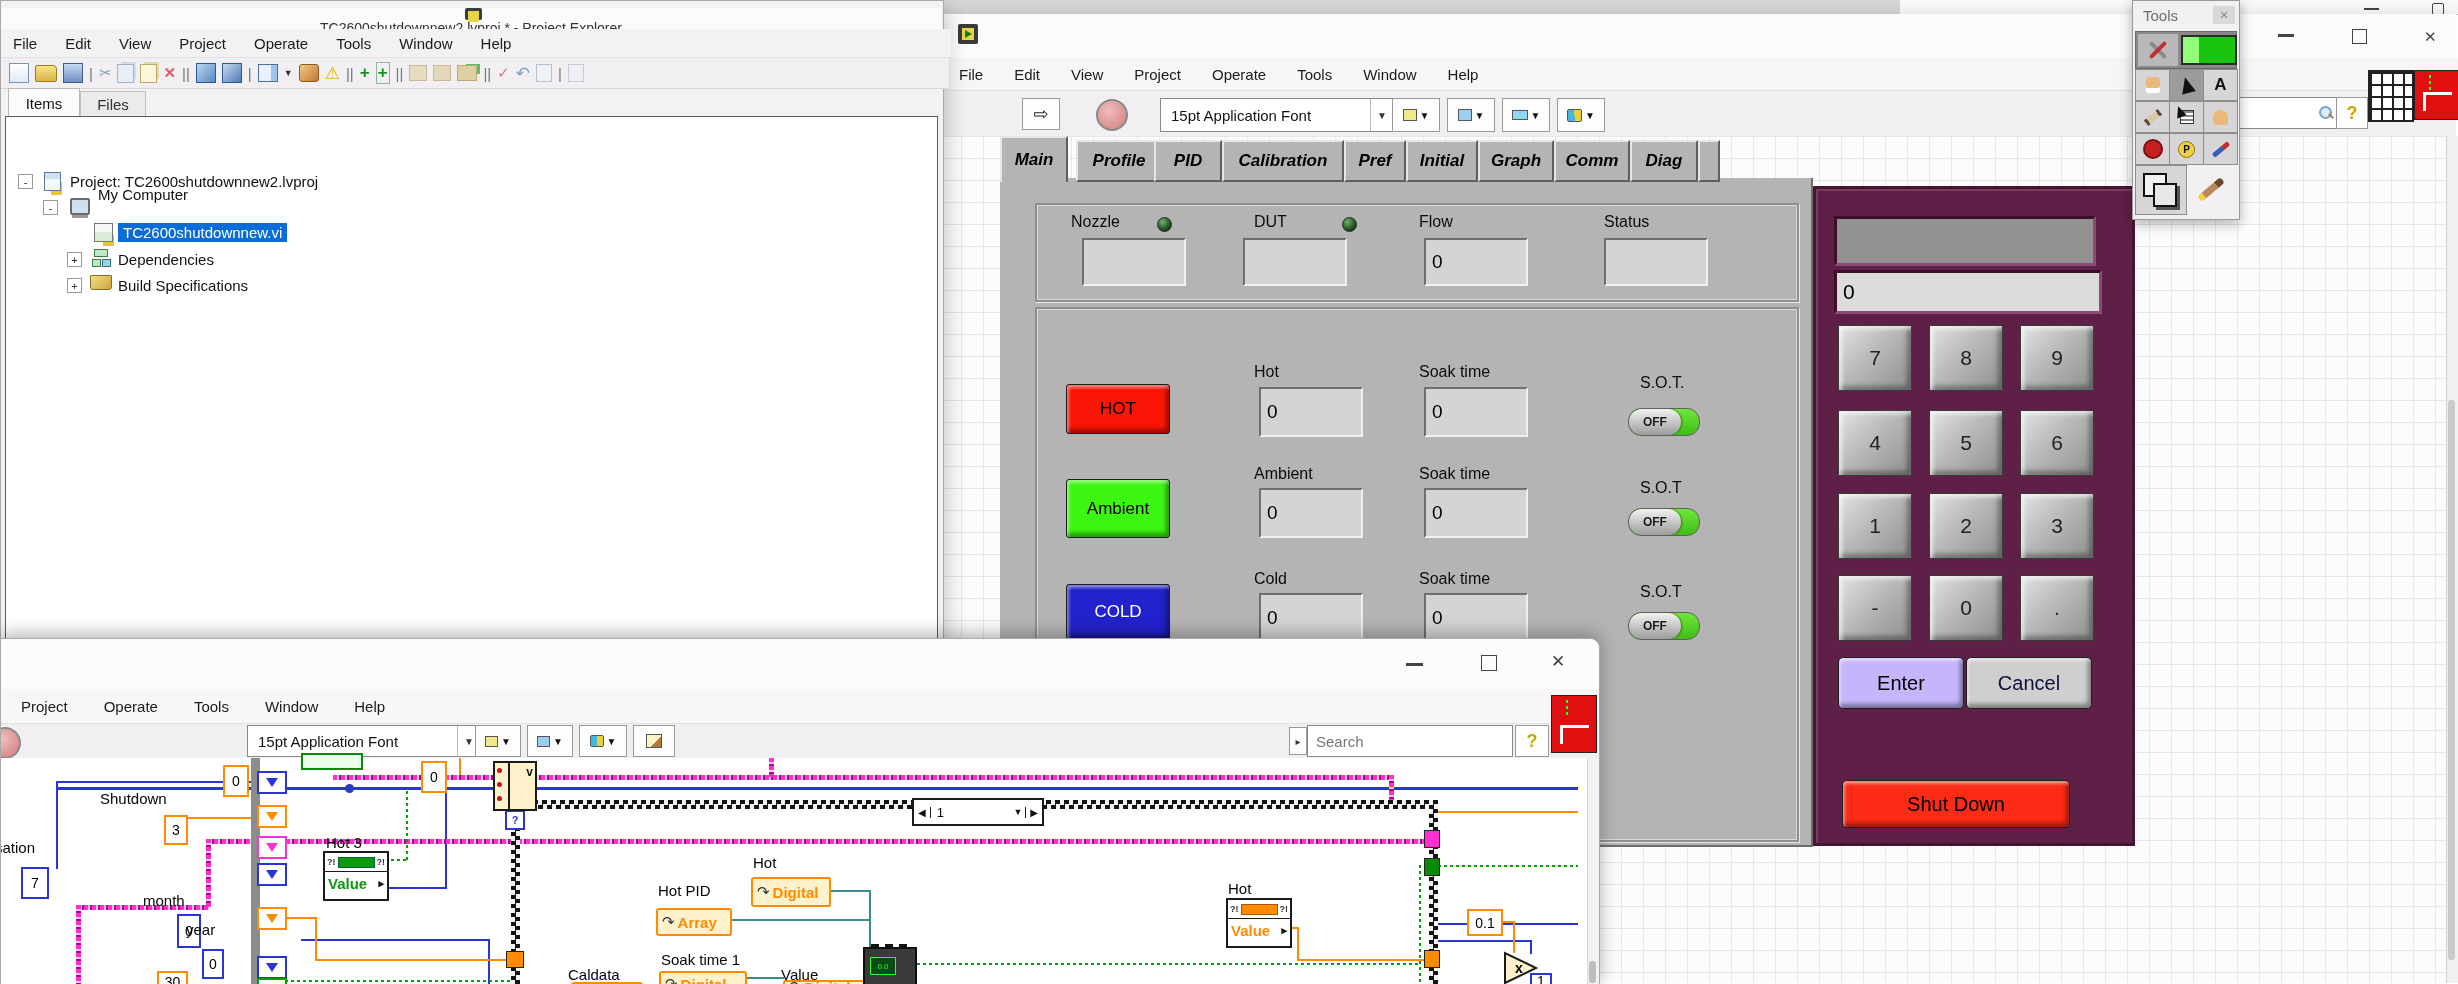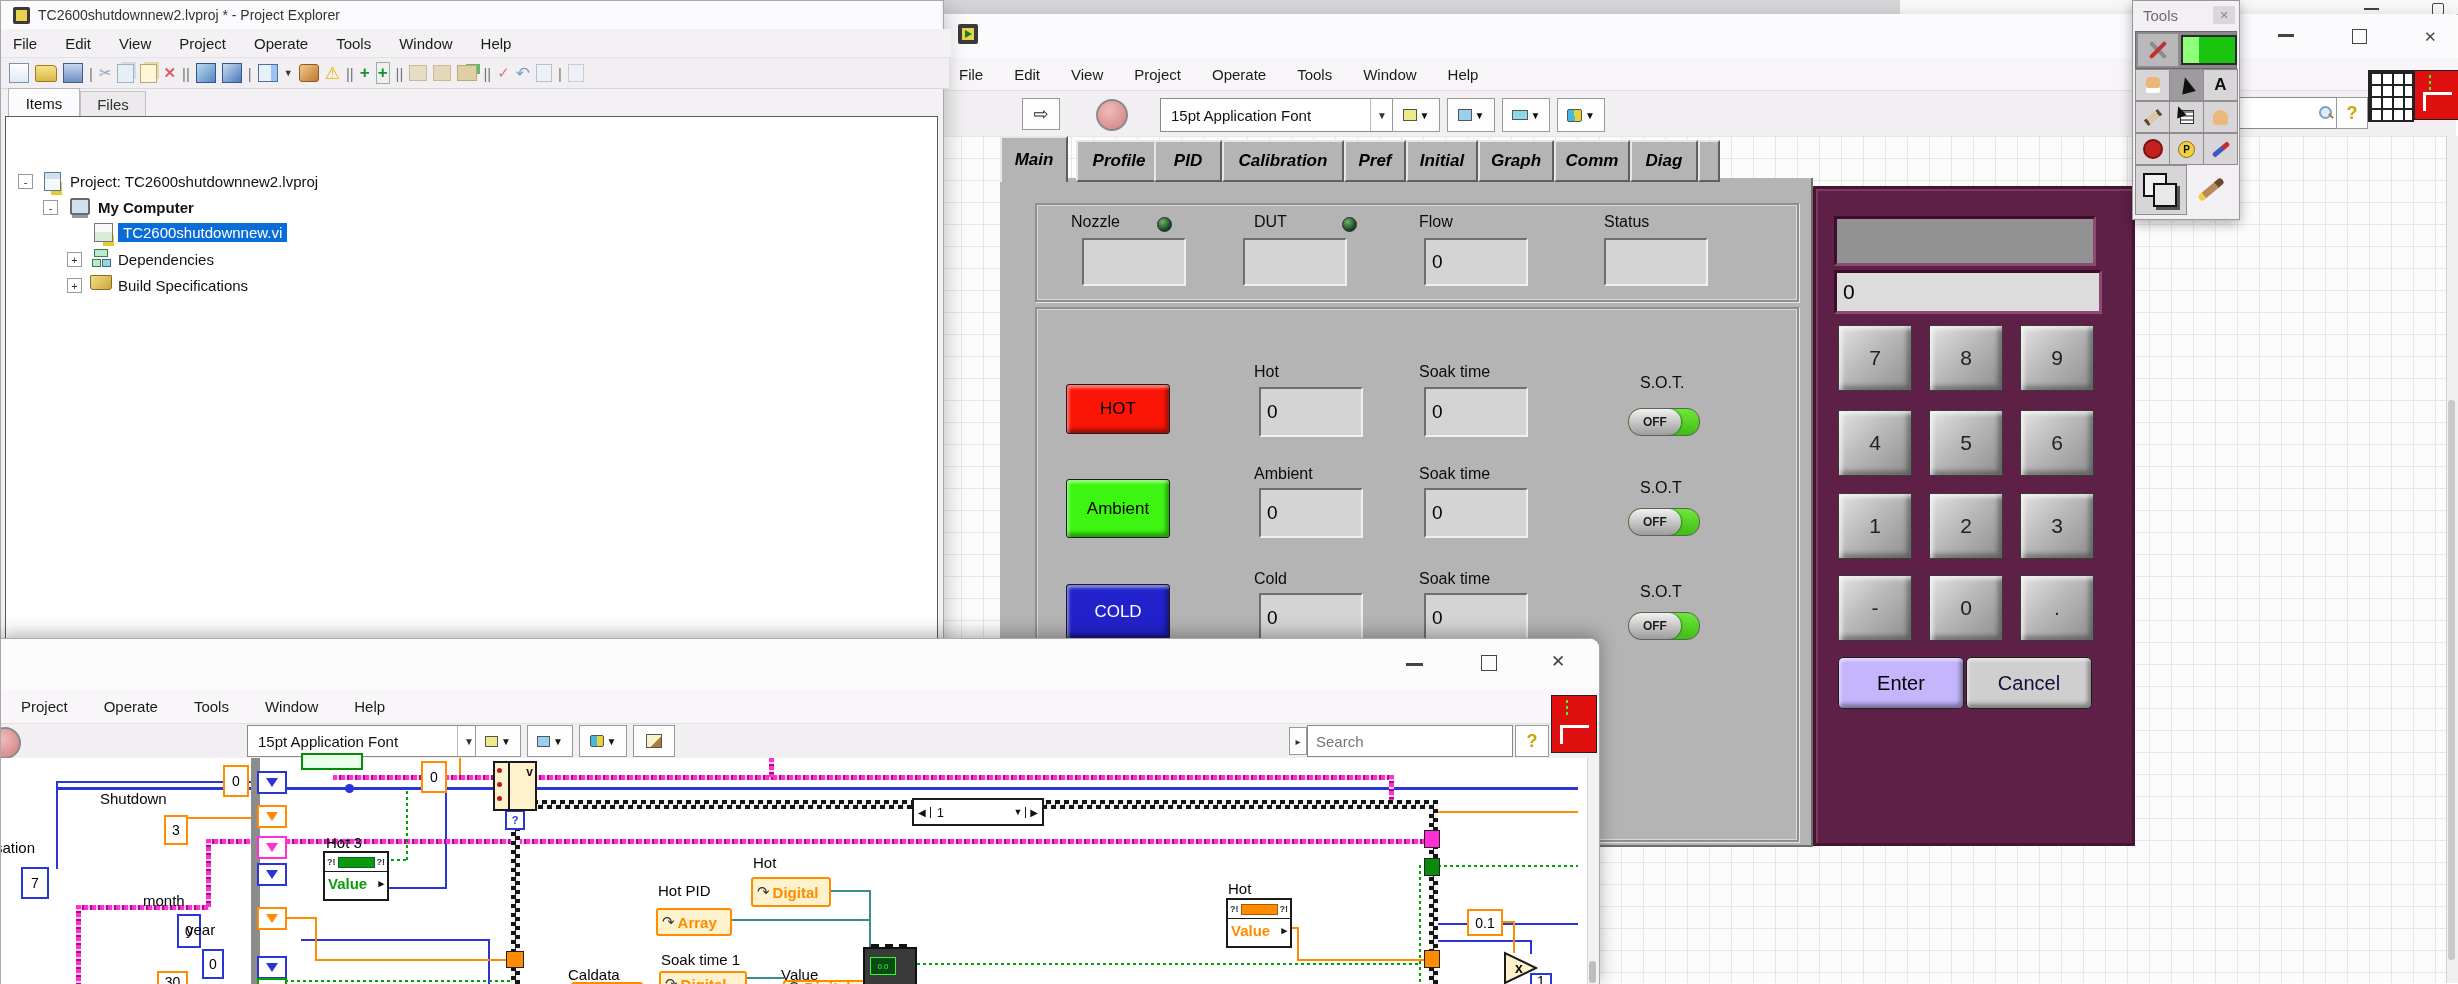--- a/index.html
+++ b/index.html
@@ -283,25 +283,28 @@
   <div class="key" style="left:2020px;top:575px;width:72px;height:64px;">
       <span>.</span>
     </div>
 
   <div class="zbtn" style="left:1838px;top:657px;width:124px;height:50px;background:#c4b5fd;color:#000;font-size:20px;border-radius:5px;">
       <span>Enter</span>
     </div>
   <div class="zbtn" style="left:1966px;top:657px;width:124px;height:50px;background:#cfcfcf;color:#10103a;font-size:20px;border-radius:5px;">
       <span>Cancel</span>
     </div>
+  <div class="zbtn" style="left:1842px;top:780px;width:226px;height:46px;background:#fb2b16;color:#000;font-size:20px;border-radius:4px;">
+      <span>Shut Down</span>
+    </div>
 </div>
 
 <div class="layer" style="z-index:3">
   <div class="win" style="left:0;top:0;width:942px;height:662px;background:#f3f1f3;"></div>
-  <div class="titlebar" style="left:1px;top:1px;width:940px;height:28px;">
+  <div class="titlebar" style="left:1px;top:8px;width:940px;height:28px;flex-direction:column;">
     <div style="width:17px;height:17px;margin:0 8px 0 12px;background:#3a3a3a;border-radius:2px;position:relative;">
         <div style="position:absolute;left:3px;top:3px;width:11px;height:11px;background:#e8d44c;"></div>
       </div>
     <span class="caption">TC2600shutdownnew2.lvproj * - Project Explorer</span>
   </div>
   <div class="menubar" style="left:1px;top:29px;width:940px;height:28px;g gap:24px;gap:24px;padding-left:10px;background:#f3f1f3;">
     <span class="mi">File</span>
     <span class="mi">Edit</span>
     <span class="mi">View</span>
     <span class="mi">Project</span>
@@ -356,21 +359,21 @@
     <div class="abs" style="left:4px;top:2px;width:13px;height:13px;border:1px solid #9a9a9a;background:#fff;display:flex;align-items:center;justify-content:center;font-size:11px;color:#333;">
         <span>-</span>
       </div>
     <div class="abs" style="left:30px;top:0px;width:15px;height:17px;background:#f4f8fc;border:1px solid #5a7a9a;box-shadow:inset 0 6px 0 #cfe0ef, 4px 7px 0 -3px #e8c832;"></div>
     <div class="abs" style="left:56px;top:1px;"><span>Project: TC2600shutdownnew2.lvproj</span></div>
 
     <div class="abs" style="left:29px;top:28px;width:13px;height:13px;border:1px solid #9a9a9a;background:#fff;display:flex;align-items:center;justify-content:center;font-size:11px;color:#333;">
         <span>-</span>
       </div>
     <div class="abs" style="left:56px;top:26px;width:16px;height:13px;background:#cfe0ef;border:2px solid #6a6a6a;border-radius:2px;box-shadow:0 5px 0 -2px #9a9a9a;"></div>
-    <div class="abs" style="left:84px;top:27px;font-weight:bold;"><span>My Computer</span></div>
+    <div class="abs" style="left:84px;top:14px;"><span>My Computer</span></div>
 
     <div class="abs" style="left:80px;top:51px;width:17px;height:17px;background:#f8f8f8;border:1px solid #777;box-shadow:inset 0 -9px 0 #d8ecd8, 5px 8px 0 -4px #e8c832;"></div>
     <div class="abs" style="left:104px;top:51px;background:#0a6cd6;color:#fff;padding:1px 5px;"><span>TC2600shutdownnew.vi</span></div>
 
     <div class="abs" style="left:53px;top:80px;width:13px;height:13px;border:1px solid #9a9a9a;background:#fff;display:flex;align-items:center;justify-content:center;font-size:11px;color:#333;">
         <span>+</span>
       </div>
     <div class="abs" style="left:78px;top:77px;width:18px;height:18px;">
       <span style="position:absolute;left:2px;top:0;width:12px;height:6px;background:#bfe8c8;border:1px solid #3e7a4e;"></span>
       <span style="position:absolute;left:0;top:10px;width:7px;height:6px;background:#bfe8c8;border:1px solid #3e7a4e;"></span>

